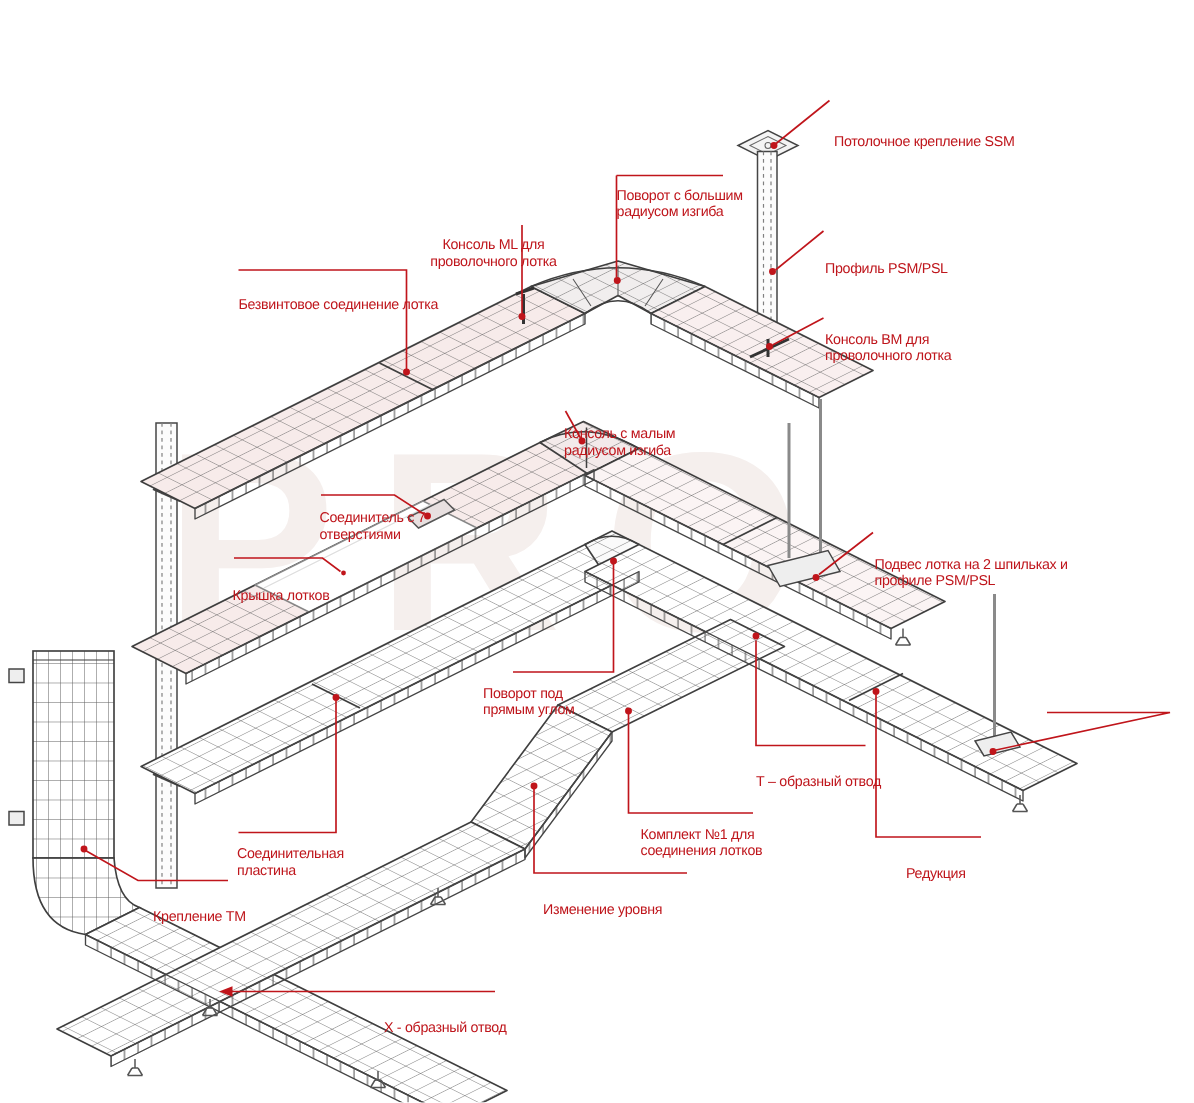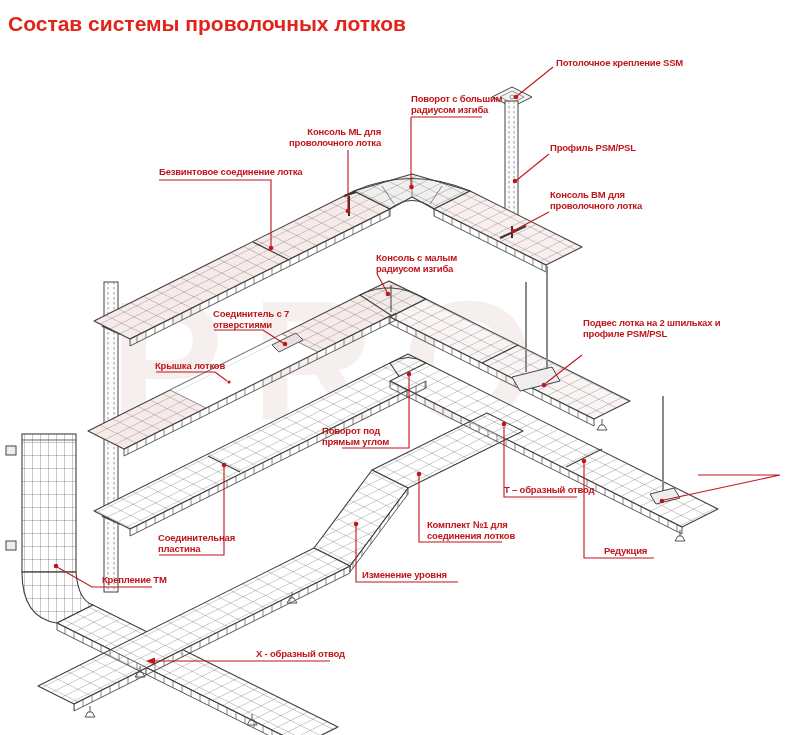--- a/index.html
+++ b/index.html
@@ -1,23 +1,23 @@
 <!DOCTYPE html>
 <html><head>
 <meta charset="utf-8">
 <style>
   html,body{margin:0;padding:0;background:#fff;}
   #stage{position:relative;width:796px;height:735px;background:#fff;overflow:hidden;
          font-family:"Liberation Sans",sans-serif;}
   #stage svg{position:absolute;left:0;top:0;}
   .title{position:absolute;left:8px;top:12px;font-weight:bold;font-size:21px;
          color:#e2231a;letter-spacing:0;white-space:nowrap;}
-  .lbl{position:absolute;font-weight:bold;font-size:9.5px;line-height:11px;
-       color:#bf161c;white-space:pre-line;letter-spacing:-0.2px;}
-  .ctr{text-align:right;}
+  .lbl{position:absolute;font-weight:normal;font-size:9.5px;line-height:11px;
+       color:#bf161c;white-space:pre-line;letter-spacing:-0.2px;margin-top:32px;}
+  .ctr{text-align:center;}
 </style>
 </head>
 <body>
 
 <div id="stage">
 
 <svg width="796" height="735" viewBox="0 0 796 735">
   <defs>
     <pattern id="mesh" width="14" height="11" patternUnits="userSpaceOnUse" patternTransform="matrix(0.894,-0.447,0.894,0.447,0,0)">
       <path d="M0,0 H14 M0,0 V11" stroke="#5a5a5a" stroke-width="0.65" fill="none"></path>
@@ -167,37 +167,36 @@
     <circle cx="504" cy="424" r="2.3"></circle>
         <circle cx="419" cy="474" r="2.3"></circle>
     <circle cx="584" cy="461" r="2.3"></circle>
         <circle cx="356" cy="524" r="2.3"></circle>
     <circle cx="224" cy="465" r="2.3"></circle>
         <circle cx="56" cy="566" r="2.3"></circle>
     <path d="M146,661 l9,-3.5 v7 Z"></path>
   </g>
 </svg>
 
-<div class="title">Состав системы проволочных лотков</div>
 
 <div class="lbl" style="left:556px;top:57px">Потолочное крепление SSM</div>
 <div class="lbl" style="left:411px;top:93px">Поворот с большим
 радиусом изгиба</div>
 <div class="lbl ctr" style="left:277px;top:126px;width:104px">Консоль ML для
 проволочного лотка</div>
 <div class="lbl" style="left:159px;top:166px">Безвинтовое соединение лотка</div>
 <div class="lbl" style="left:550px;top:142px">Профиль PSM/PSL</div>
 <div class="lbl" style="left:550px;top:189px">Консоль BM для
 проволочного лотка</div>
 <div class="lbl" style="left:376px;top:252px">Консоль с малым
 радиусом изгиба</div>
 <div class="lbl" style="left:213px;top:308px">Соединитель с 7
 отверстиями</div>
 <div class="lbl" style="left:155px;top:360px">Крышка лотков</div>
-<div class="lbl" style="left:583px;top:317px">Подвес лотка на 2 шпильках и
+<div class="lbl" style="left:583px;top:339px">Подвес лотка на 2 шпильках и
 профиле PSM/PSL</div>
 <div class="lbl" style="left:322px;top:425px">Поворот под
 прямым углом</div>
 <div class="lbl" style="left:504px;top:484px">Т – образный отвод</div>
 <div class="lbl" style="left:427px;top:519px">Комплект №1 для
 соединения лотков</div>
 <div class="lbl" style="left:604px;top:545px">Редукция</div>
 <div class="lbl" style="left:362px;top:569px">Изменение уровня</div>
 <div class="lbl" style="left:158px;top:532px">Соединительная
 пластина</div>

